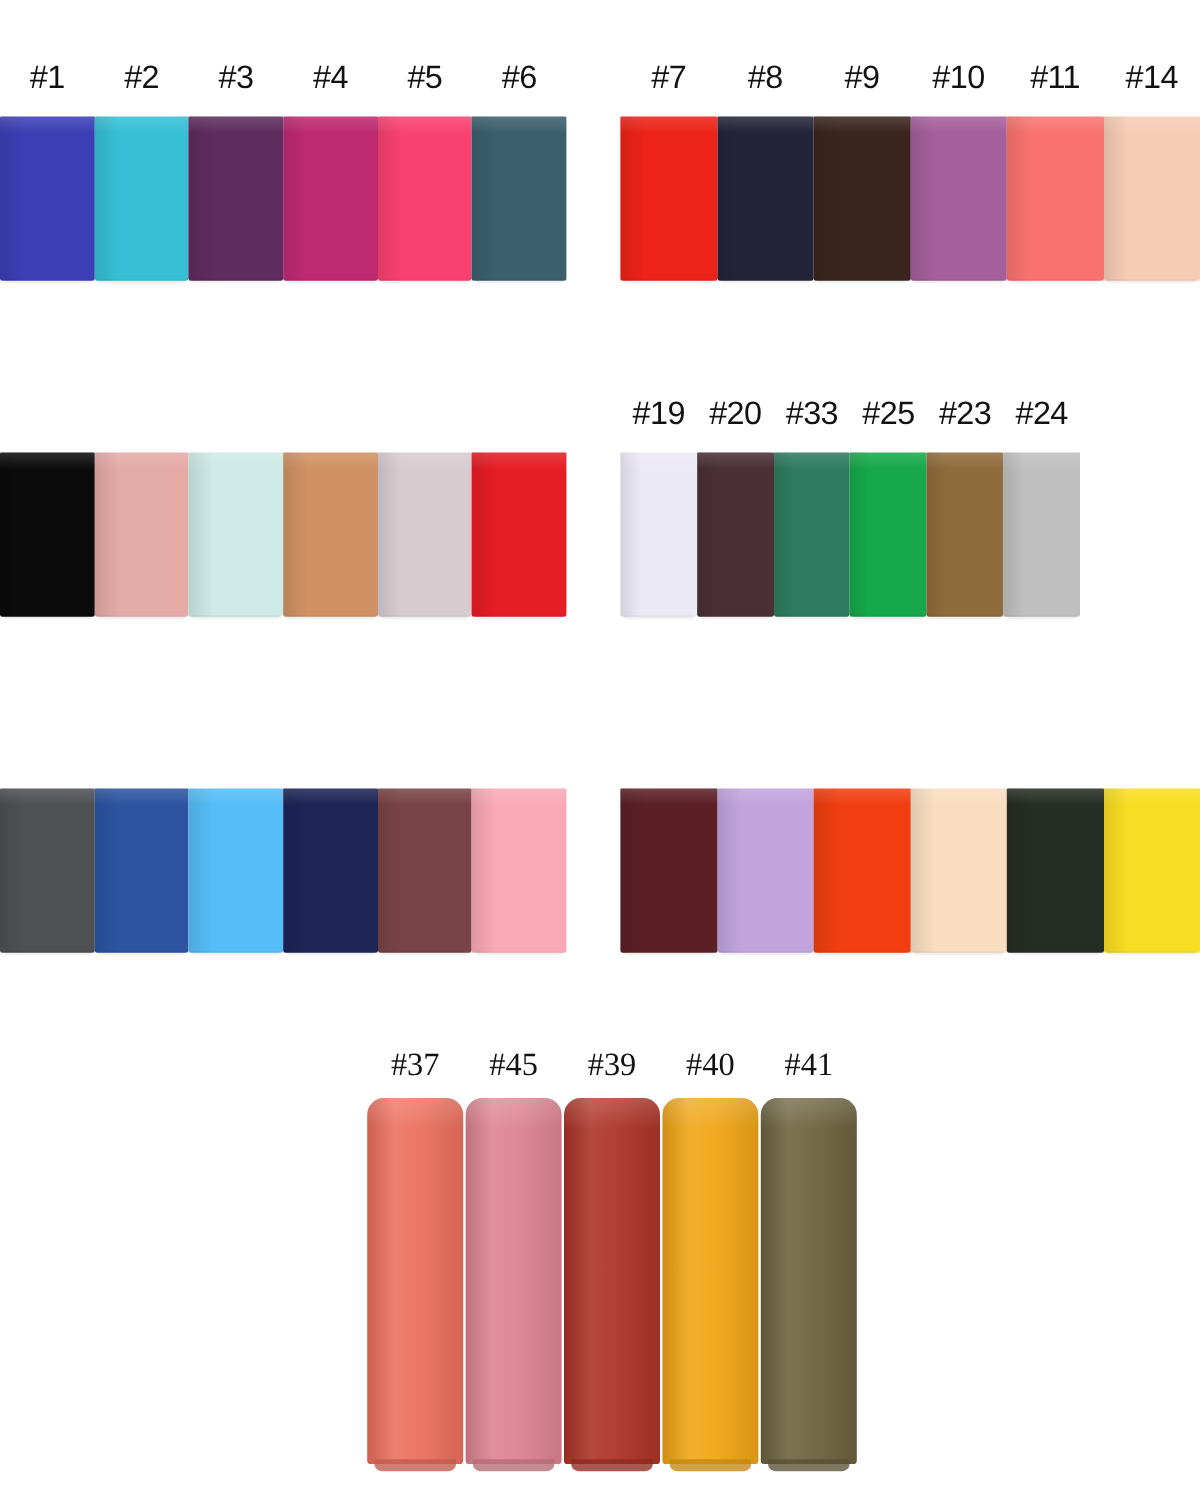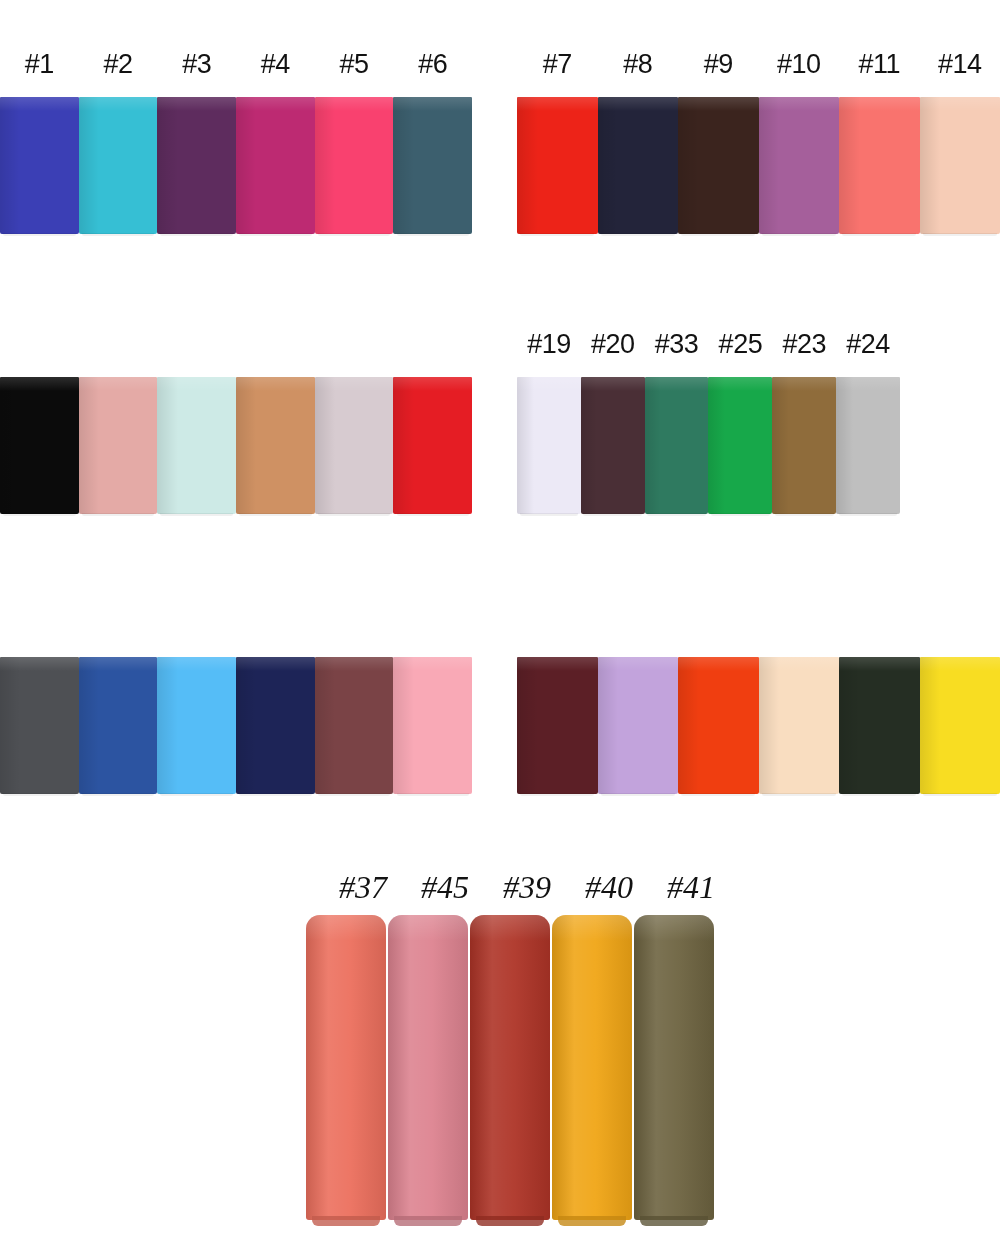--- a/index.html
+++ b/index.html
@@ -116,28 +116,27 @@
   .roll-labels {
     position: absolute;
     top: 0; left: 0;
     display: flex;
     width: 100%;
     height: 44px;
     align-items: center;
   }
   .roll-label {
     flex: 1 1 0;
-    text-align: right;
+    text-align: center;
     font-family: "Liberation Serif", serif;
-    font-size: 32px;
+    font-size: 27px;
     font-weight: 400;
     color: #121212;
     line-height: 1;
     white-space: nowrap;
-    font-style: italic;
   }
   .rolls {
     position: absolute;
     left: 0;
     top: 50px;
     display: flex;
     width: 100%;
     height: 305px;
   }
   .roll {

